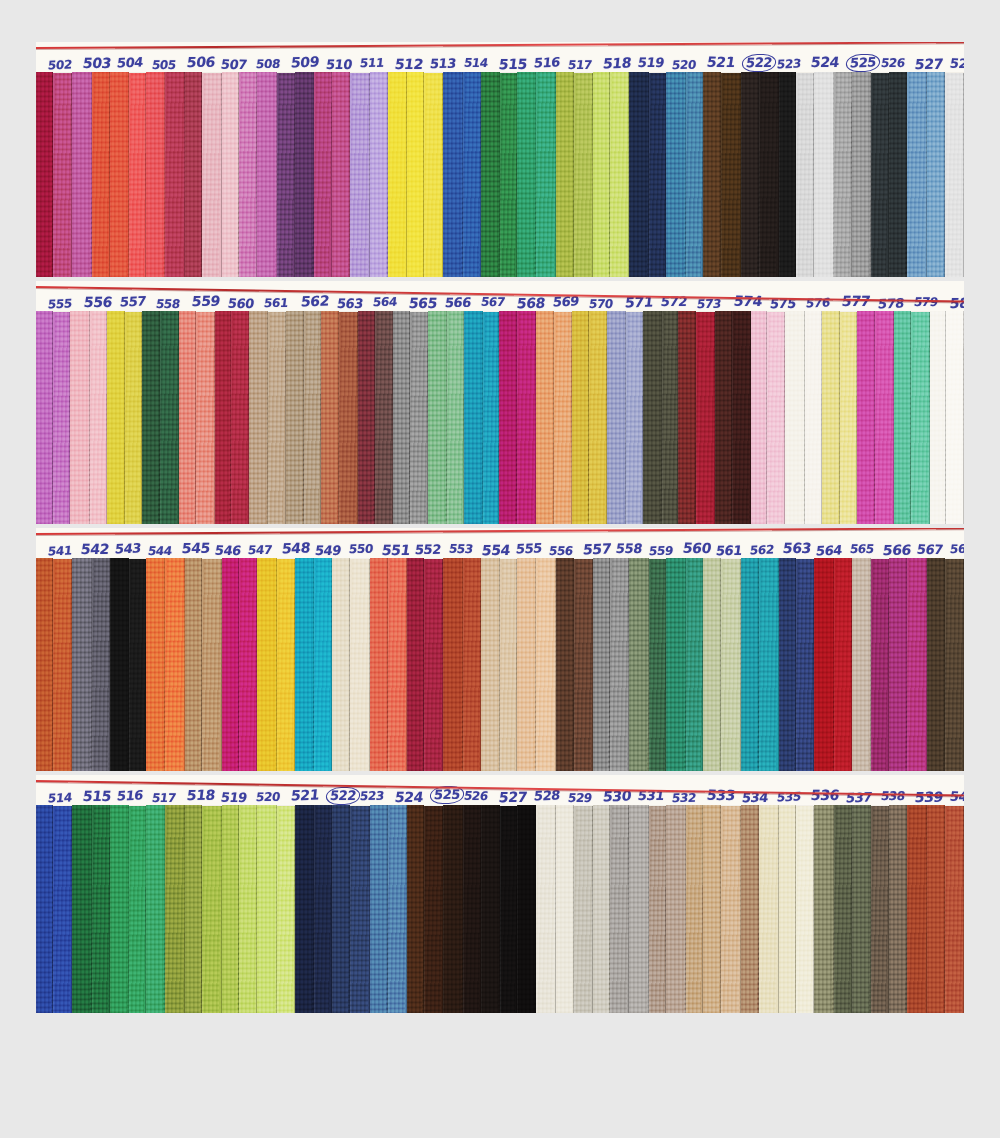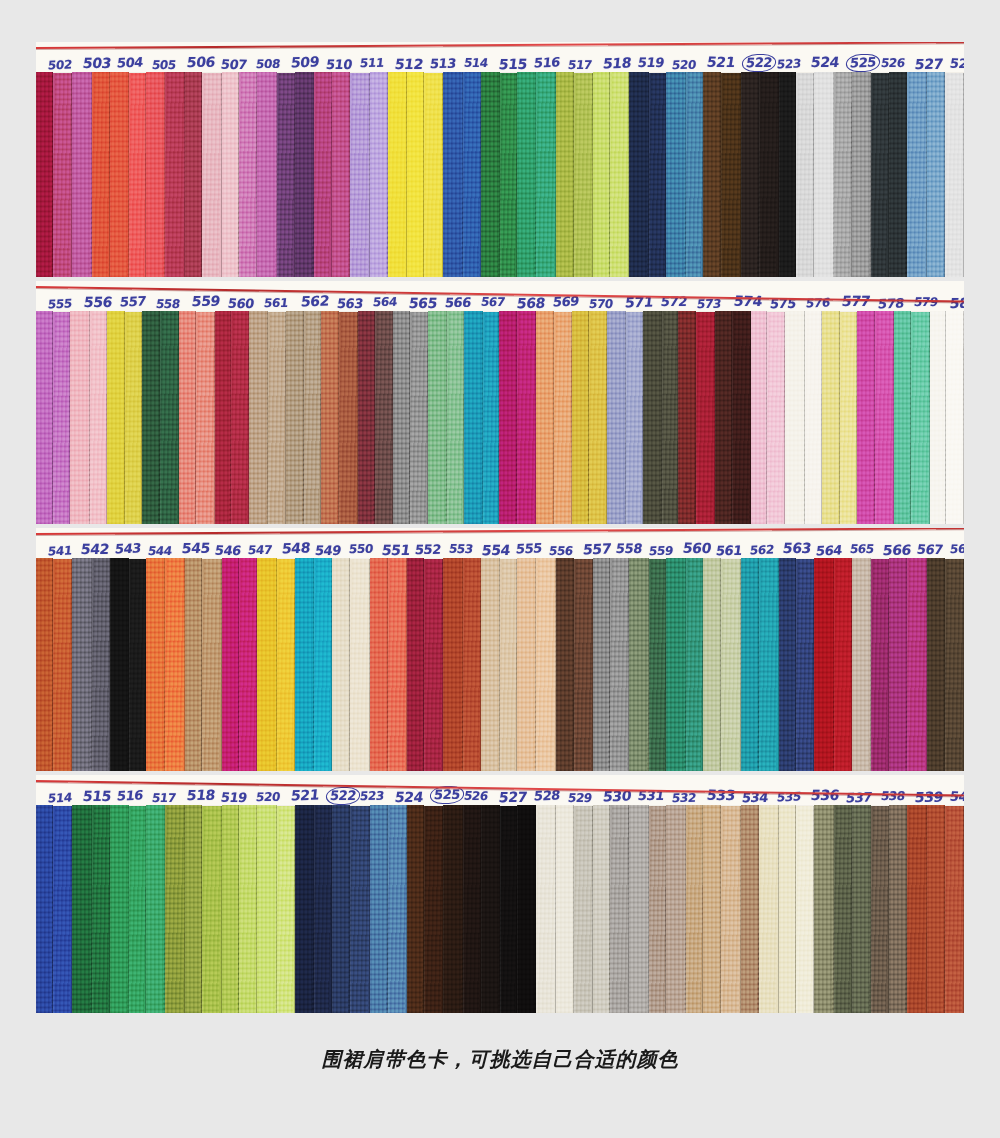--- a/index.html
+++ b/index.html
@@ -475,20 +475,14 @@
         <div class="strip lean" style="background: rgb(90, 96, 72); flex-grow: 104; margin-top: 1px;"></div>
         <div class="strip" style="background: rgb(98, 104, 80); flex-grow: 112; margin-top: 0px;"></div>
         <div class="strip lean" style="background: rgb(106, 90, 74); flex-grow: 100; margin-top: 3px;"></div>
         <div class="strip" style="background: rgb(122, 106, 88); flex-grow: 108; margin-top: 2px;"></div>
         <div class="strip lean" style="background: rgb(168, 69, 42); flex-grow: 116; margin-top: 1px;"></div>
         <div class="strip" style="background: rgb(176, 76, 48); flex-grow: 104; margin-top: 0px;"></div>
         <div class="strip lean" style="background: rgb(184, 82, 56); flex-grow: 112; margin-top: 3px;"></div>
       </div>
   </div>
 
-  <div class="caption-block">
-    <svg class="arrow-up" width="34" height="34" viewBox="0 0 34 34">
-      <polygon points="17,2 30,17 23,17 23,33 11,33 11,17 4,17" fill="#111111"></polygon>
-    </svg>
-    <div class="caption-text">围裙肩带色卡，可挑选自己合适的颜色</div>
-  </div>
 
 </div>
 
 </body></html>

